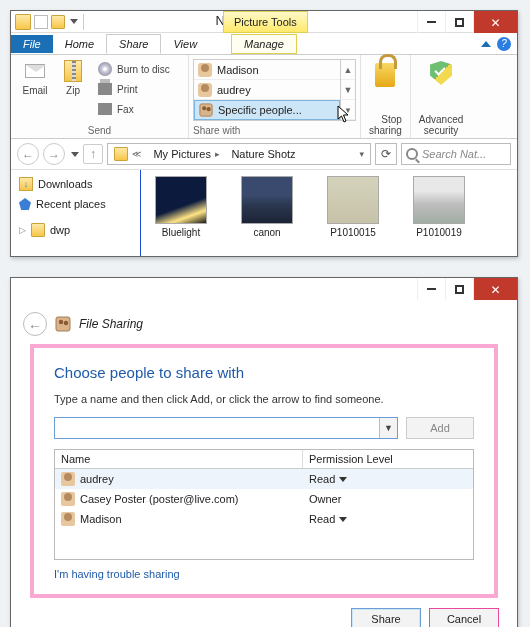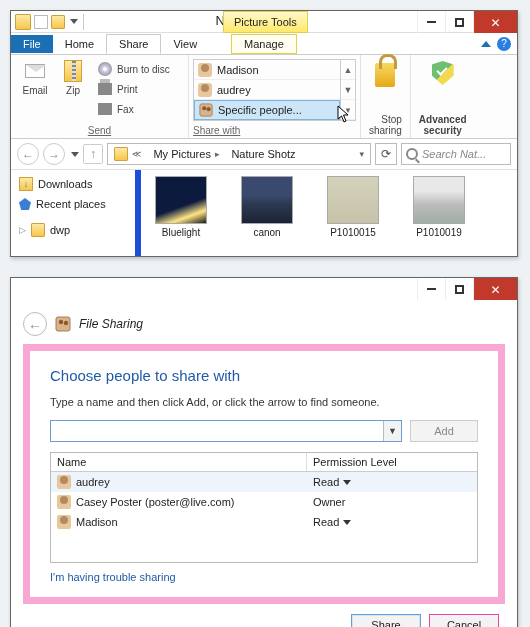--- a/index.html
+++ b/index.html
@@ -14,32 +14,32 @@
   .sep-v{width:1px;height:16px;background:#ccc;margin:0 2px;}
   .tooltab { background: linear-gradient(#fff9c9,#ffe96a); border:1px solid #e0d050; padding:2px 10px; font-size:11px; position:absolute; left:212px; top:0; height:22px; display:flex; align-items:center;}
   .tb-title{flex:1;text-align:center;font-size:13px;padding-top:2px;font-weight:400;}
   .tb-ctrls{display:flex;}
   .tb-btn{width:28px;height:22px;display:flex;align-items:center;justify-content:center;border-left:1px solid #eee;}
   .tb-btn.close{background:#c0392b;color:#fff;width:44px;font-size:14px;}
   .tb-btn .min{width:9px;height:2px;background:#333;}
   .tb-btn .max{width:9px;height:9px;border:2px solid #333;}
   .x-mark::before{content:"✕";font-size:12px;}
   
-  .tabs{display:flex;align-items:center;height:22px;border-bottom:1px solid #ccc;}
+  .tabs{display:flex;align-items:center;height:22px;border-bottom:1px solid #ccc;font-style:italic;}
   .tab{padding:3px 12px;font-size:11px;cursor:default;}
   .tab.file{background:#1a6fb5;color:#fff;}
   .tab.active{border:1px solid #ccc;border-bottom:1px solid #fff;background:#fff;margin-bottom:-1px;}
   .tab.manage{border:1px solid #e0d050;background:#fffef0;margin-left:22px;margin-bottom:-1px;}
   .tabs .spacer{flex:1;}
   .expand-caret{width:0;height:0;border-left:5px solid transparent;border-right:5px solid transparent;border-bottom:6px solid #1a6fb5;margin-right:6px;}
   .help-ico{width:14px;height:14px;border-radius:50%;background:#2a7de1;color:#fff;font-size:10px;display:flex;align-items:center;justify-content:center;margin-right:6px;}
   
   .ribbon{display:flex;border-bottom:1px solid #ccc;background:#fdfdfd;height:84px;}
   .group{border-right:1px solid #e2e2e2;padding:4px 6px 2px;display:flex;flex-direction:column;justify-content:space-between;}
-  .group-label{font-size:10px;color:#666;text-align:center;margin-top:2px;text-decoration:underline;}
+  .group-label{font-size:10px;color:#666;text-align:center;margin-top:2px;}
   .send-top{display:flex;align-items:flex-start;gap:2px;}
   .bigbtn{display:flex;flex-direction:column;align-items:center;width:36px;font-size:10px;color:#444;gap:2px;}
   .ico24{width:24px;height:24px;display:flex;align-items:center;justify-content:center;}
   .smallbtns{display:flex;flex-direction:column;gap:0;}
   .smallbtn{display:flex;align-items:center;gap:4px;font-size:10px;color:#444;height:20px;padding:0 4px;white-space:nowrap;}
   .ico16{width:16px;height:16px;display:flex;align-items:center;justify-content:center;}
   .disc-ico{width:14px;height:14px;border-radius:50%;background:radial-gradient(circle,#fff 10%, #ccd 30%,#99a 70%);}
   .printer-ico{width:14px;height:12px;background:#888;position:relative;}
   .printer-ico::before{content:"";position:absolute;top:-4px;left:2px;width:10px;height:4px;background:#bbb;}
   .fax-ico{width:14px;height:12px;background:#888;}
@@ -73,42 +73,42 @@
   .navbtn.round{border-radius:50%;width:22px;height:22px;}
   .addr{flex:1;display:flex;align-items:center;height:22px;border:1px solid #bbb;background:#fff;}
   .addr .seg{padding:0 6px;display:flex;align-items:center;gap:4px;font-size:11px;}
   .addr .ar{color:#666;font-size:9px;}
   .refresh{width:22px;height:22px;border:1px solid #bbb;display:flex;align-items:center;justify-content:center;color:#555;font-size:12px;}
   .searchbox{width:110px;height:22px;border:1px solid #bbb;display:flex;align-items:center;padding:0 4px;color:#888;font-size:11px;font-style:italic;gap:4px;}
   .mag{width:12px;height:12px;border:2px solid #888;border-radius:50%;position:relative;}
   .mag::after{content:"";position:absolute;right:-4px;bottom:-4px;width:5px;height:2px;background:#888;transform:rotate(45deg);}
   
   .content{display:flex;height:86px;overflow:hidden;}
-  .navpane{width:130px;border-right:6px solid #1d4ed8;padding:4px;}
+  .navpane{width:130px;border-right:1px solid #1d4ed8;padding:4px;}
   .navitem{display:flex;align-items:center;gap:5px;height:20px;font-size:11px;padding:0 4px;}
   .dl-ico{width:14px;height:14px;background:linear-gradient(#ffe9a6,#f7c64a);border:1px solid #caa33a;position:relative;}
   .dl-ico::after{content:"↓";position:absolute;inset:0;display:flex;align-items:center;justify-content:center;font-size:9px;color:#2a7de1;}
   .rp-ico{width:12px;height:12px;background:#3a7fd5;clip-path:polygon(50% 0,100% 38%,82% 100%,18% 100%,0 38%);}
   .thumbs{flex:1;display:flex;gap:22px;padding:6px 8px;}
   .thumb{display:flex;flex-direction:column;align-items:center;width:64px;gap:3px;font-size:10px;}
   .timg{width:52px;height:48px;border:1px solid #aaa;}
   .t1{background:linear-gradient(160deg,#0b1a3d 60%,#ffe484 80%,#1a1a1a 100%);}
   .t2{background:linear-gradient(#3a4a6e 40%,#2b3850 60%,#1c2336 100%);}
   .t3{background:linear-gradient(#d5d2bc,#c7c3a9);}
   .t4{background:linear-gradient(#e8e8e8 30%,#bcbcbc 60%,#a0aea4 100%);}
 
   
   .dlg{background:#fff;}
   .dlg .titlebar{background:#fff;height:22px;border-bottom:none;}
   .dlg-body{padding:8px 8px 10px;}
   .dlg-headrow{display:flex;align-items:center;gap:8px;padding:4px 4px 8px;}
   .backcircle{width:24px;height:24px;border:1px solid #bbb;border-radius:50%;display:flex;align-items:center;justify-content:center;color:#888;font-size:14px;}
   .people-sm{width:16px;height:16px;}
   .dlg-title{font-size:12px;font-style:italic;}
-  .panel{border:7px solid #f9a8d4;padding:16px 20px 14px;margin:0 4px;}
+  .panel{border:4px solid #f9a8d4;padding:16px 20px 14px;margin:0 11px;}
   .h1{color:#1f5aa8;font-size:15px;font-weight:400;margin-bottom:12px;}
   .hint{font-size:11px;color:#333;margin-bottom:12px;}
   .addrow{display:flex;gap:8px;margin-bottom:10px;}
   .combo{flex:1;height:22px;border:1px solid #6b9ed4;display:flex;align-items:center;}
   .combo .cb-body{flex:1;height:100%;}
   .combo .cb-btn{width:18px;height:100%;border-left:1px solid #bbb;display:flex;align-items:center;justify-content:center;font-size:9px;color:#444;background:#f3f3f3;}
   .addbtn{width:68px;height:22px;border:1px solid #ccc;background:#f3f3f3;color:#888;font-size:11px;display:flex;align-items:center;justify-content:center;}
   .permtable{border:1px solid #bbb;}
   .pt-head{display:flex;background:#fff;border-bottom:1px solid #ccc;}
   .pt-head div{padding:3px 6px;font-size:11px;}
@@ -232,21 +232,21 @@
           </div>
       </div>
       <div class="group-label">Share with</div>
     </div>
 
     <div class="grp-col">
       <span class="lock-ico"></span>
       <div class="lbl" style="white-space:pre-line;text-align:right;">Stop
 sharing</div>
     </div>
-    <div class="grp-col" style="border-right:none;font-weight:bold;">
+    <div class="grp-col" style="border-right:none;">
       <span class="shield-ico">
           <span class="check"></span>
         </span>
       <div class="lbl" style="white-space:pre-line;">Advanced
 security</div>
     </div>
 
     <div class="cursor" style="left:326px;top:50px;">
       <svg viewBox="0 0 14 18">
           <path d="M1 1 L1 14 L4.5 11 L7 17 L9 16 L6.5 10 L11 10 Z" fill="#fff" stroke="#000" stroke-width="1"></path>

